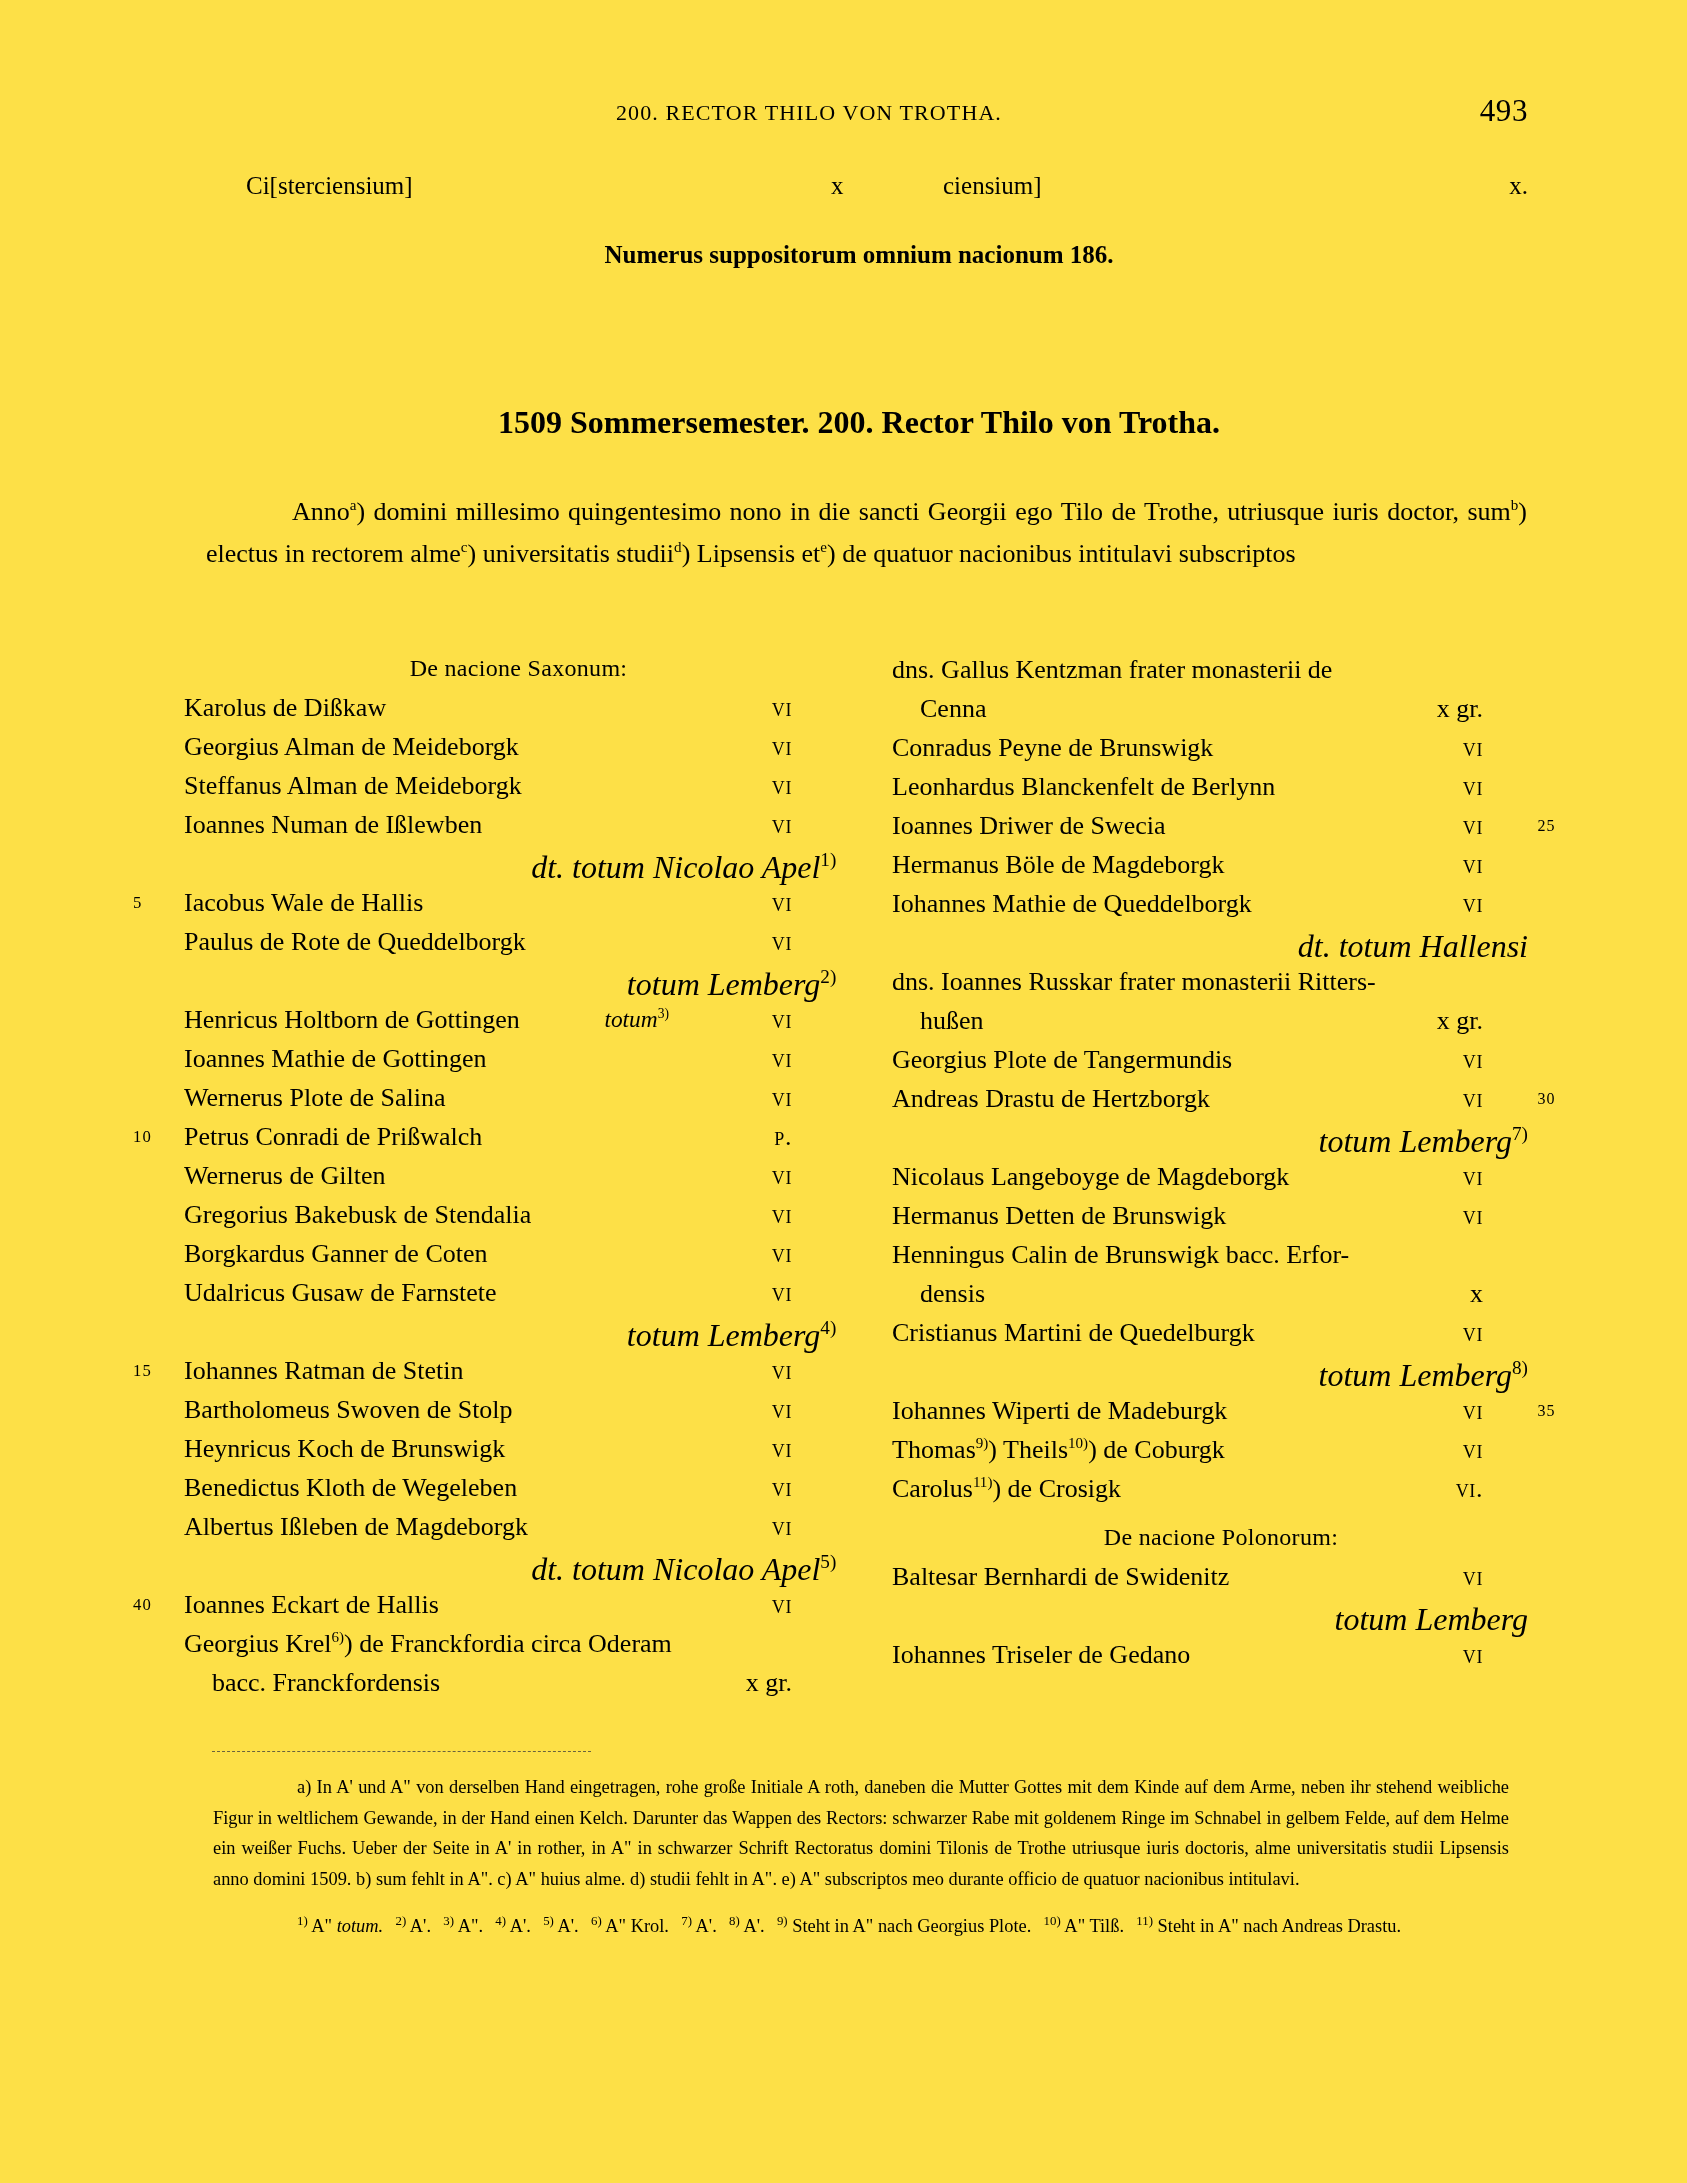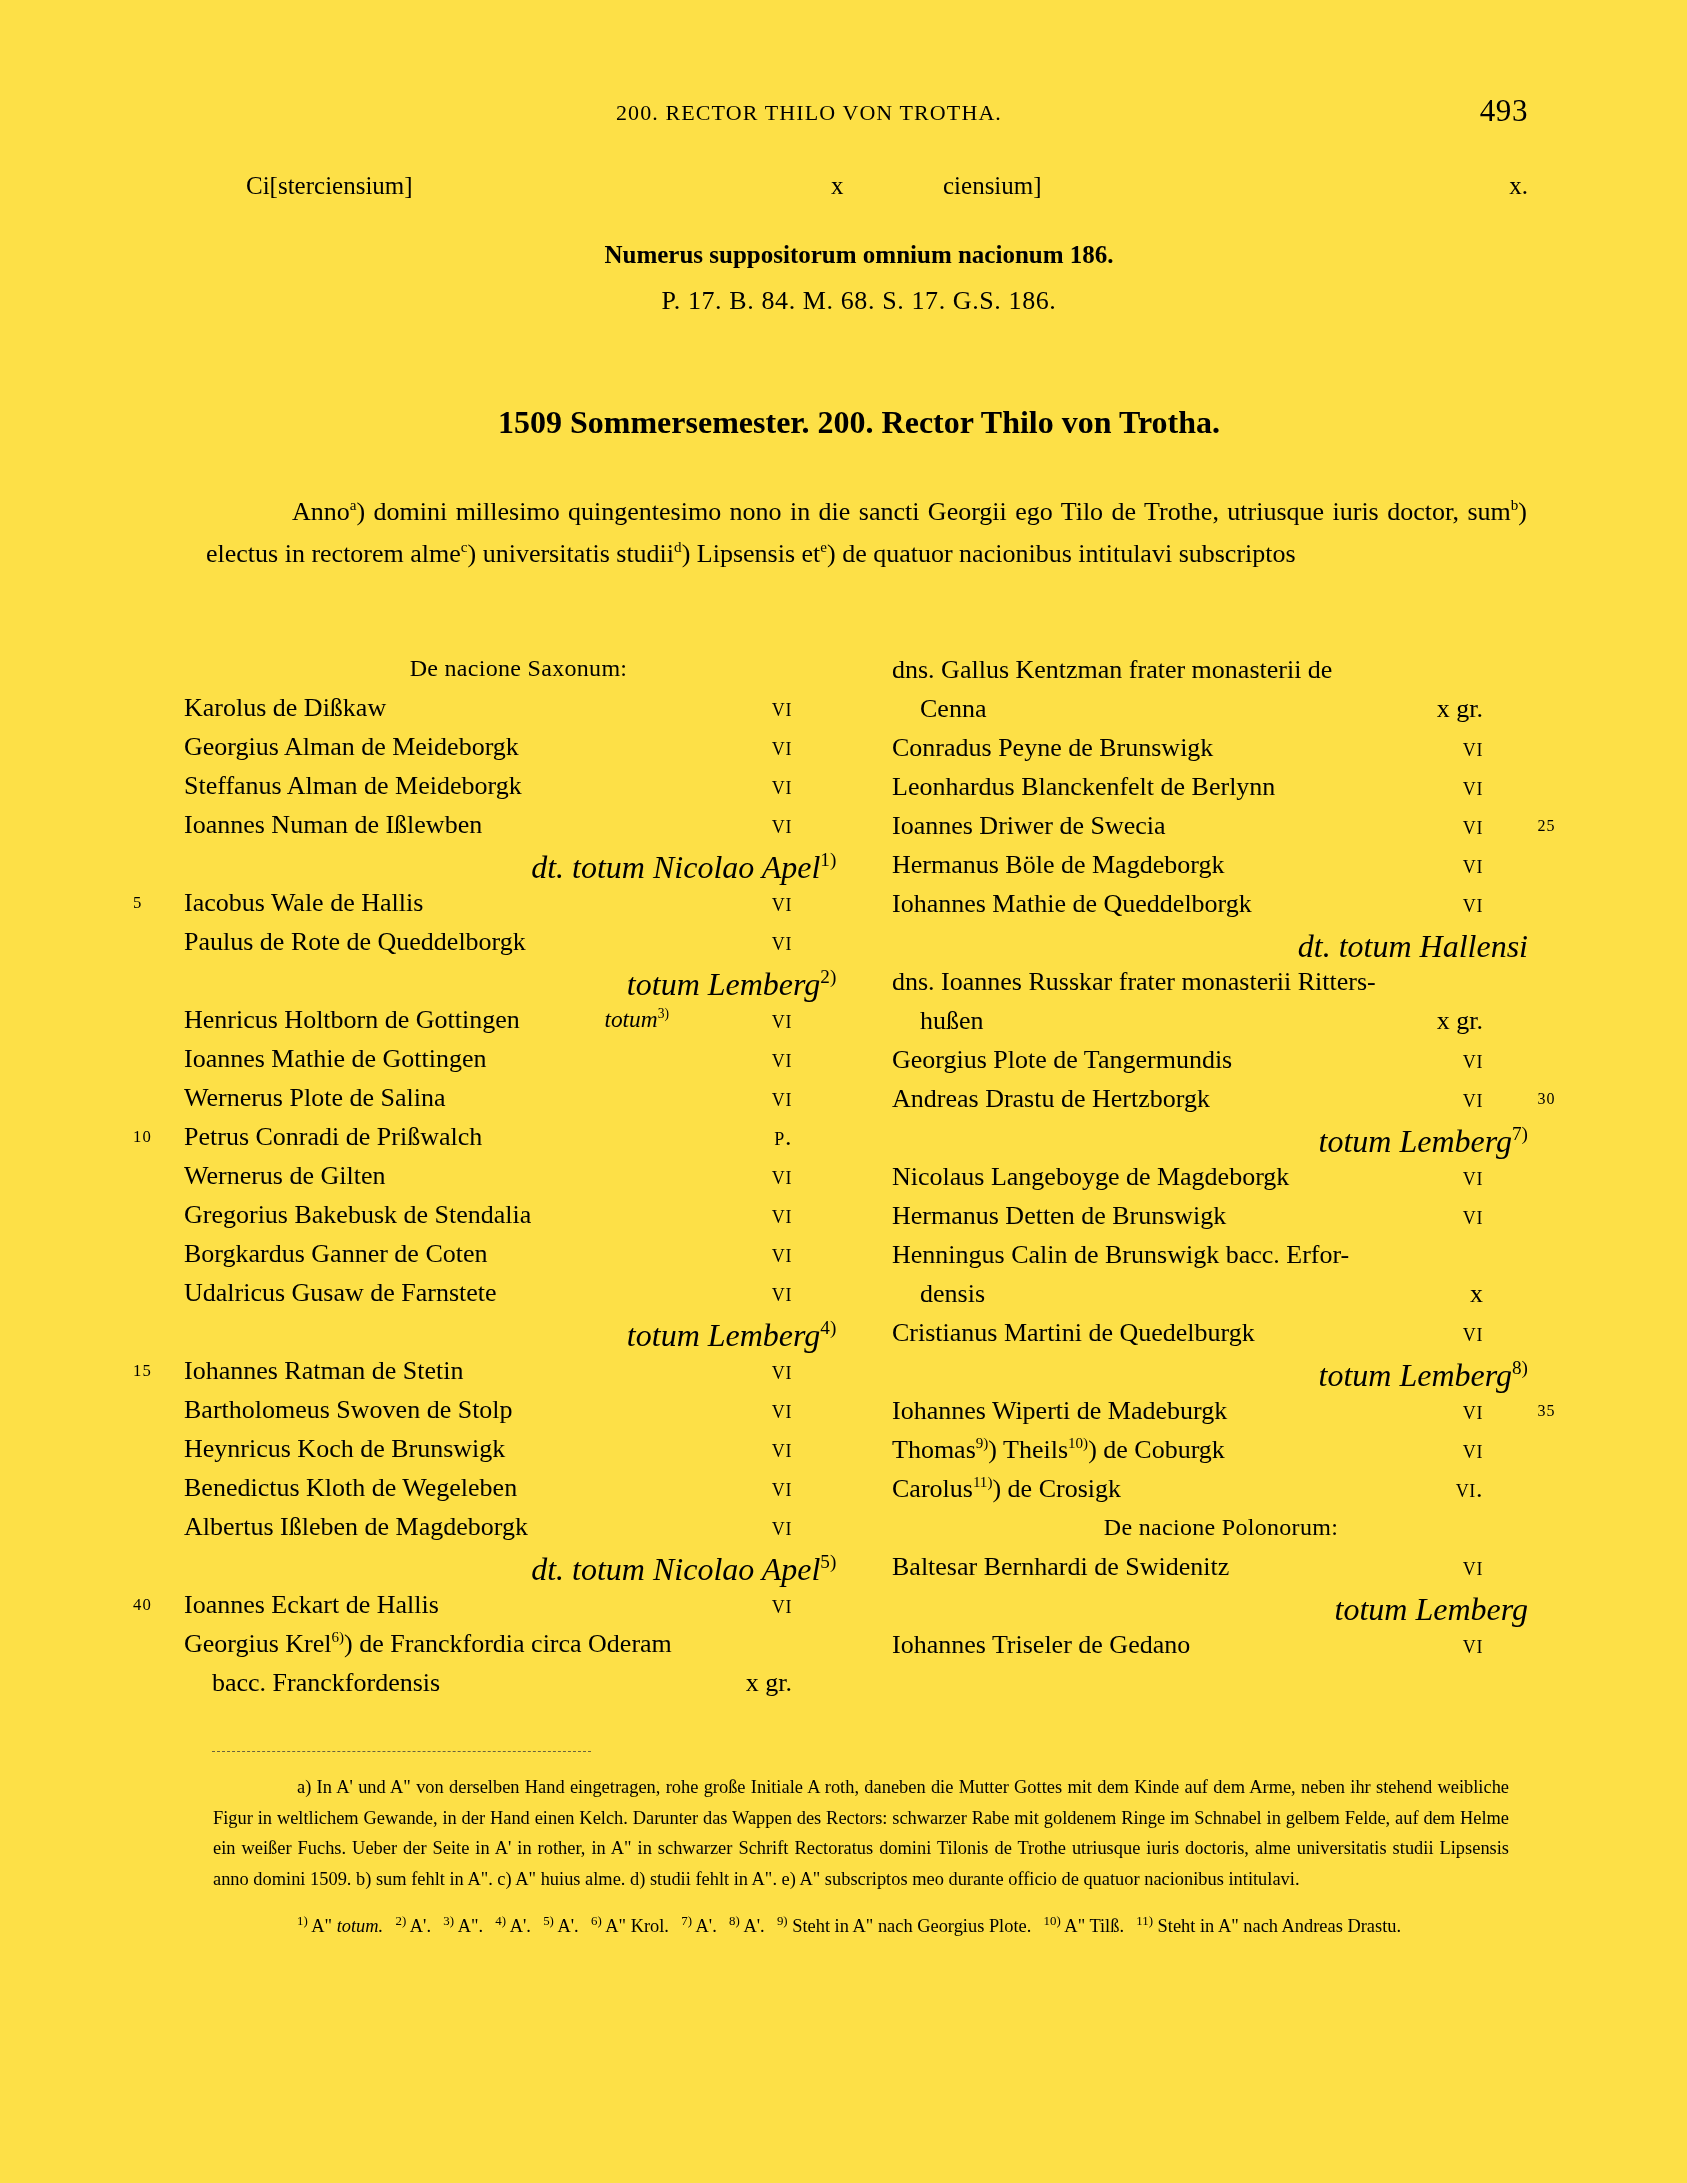--- a/index.html
+++ b/index.html
@@ -117,21 +117,21 @@
 
   .colhead {
     font-size: 24px;
     font-weight: normal;
     text-align: center;
     letter-spacing: 0.3px;
     height: 38px;
     white-space: nowrap;
   }
   .colhead.poloniae {
-    margin-top: 1px;
+    margin-top: 11px;
     text-align: center;
   }
 
   .entry {
     position: relative;
     height: 39px;
     font-size: 26px;
     white-space: nowrap;
   }
   .entry .lineno {
@@ -229,21 +229,20 @@
   <div class="headblock">
     <div class="hb-row">
       <span class="hb-lind">Ci[sterciensium]</span>
       <span class="hb-lval">x</span>
       <span class="hb-rind">ciensium]</span>
       <span class="hb-rval">x.</span>
     </div>
   </div>
 
   <div class="centerline cl-numerus">Numerus suppositorum omnium nacionum 186.</div>
-  <div class="centerline cl-pbms">P. 17.   B. 84.   M. 68.   S. 17.   G.S. 186.</div>
 
   <div class="sectiontitle">1509 Sommersemester.   200. Rector Thilo von Trotha.</div>
 
   <div class="intro">
     <span style="display:inline-block;width:86px"></span><span>Anno</span><sup>a</sup><span>) domini millesimo quingentesimo nono in die sancti Georgii ego Tilo de Trothe, utriusque iuris doctor, sum</span><sup>b</sup><span>) electus in rectorem alme</span><sup>c</sup><span>) universitatis studii</span><sup>d</sup><span>) Lipsensis et</span><sup>e</sup><span>) de quatuor nacionibus intitulavi subscriptos</span>
   </div>
 
   <div class="colwrap">
 
     <div class="col col-left">

